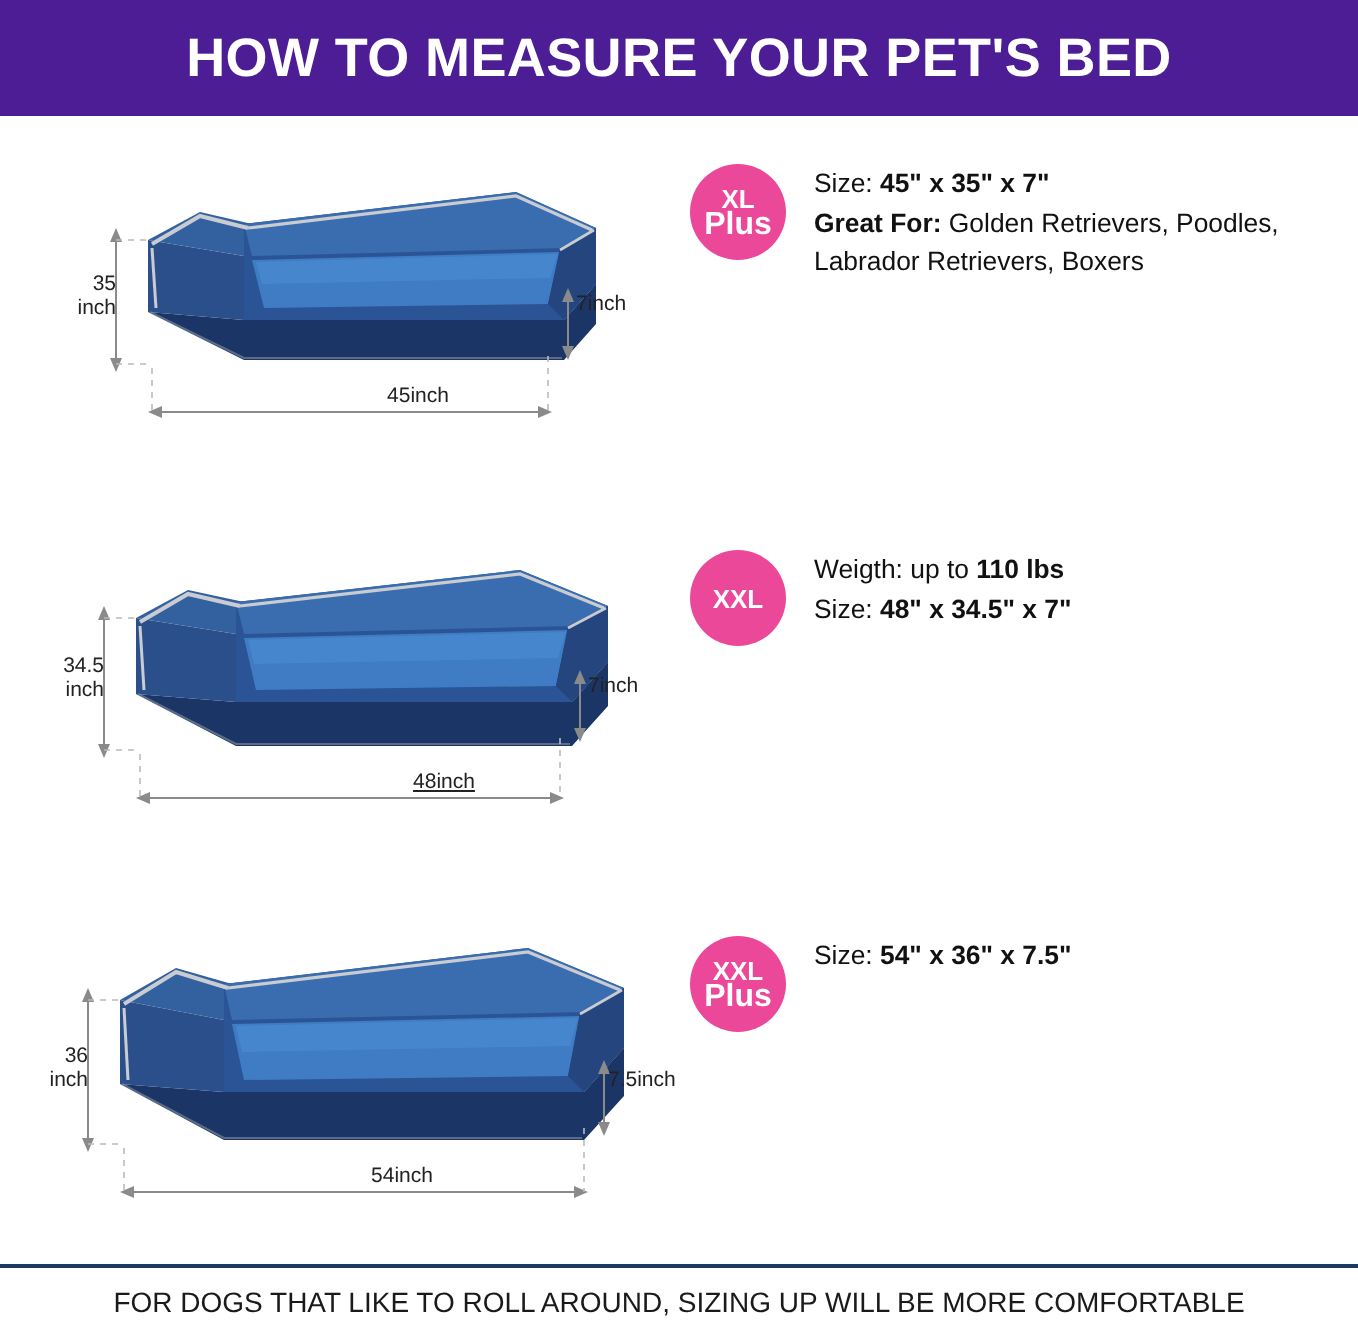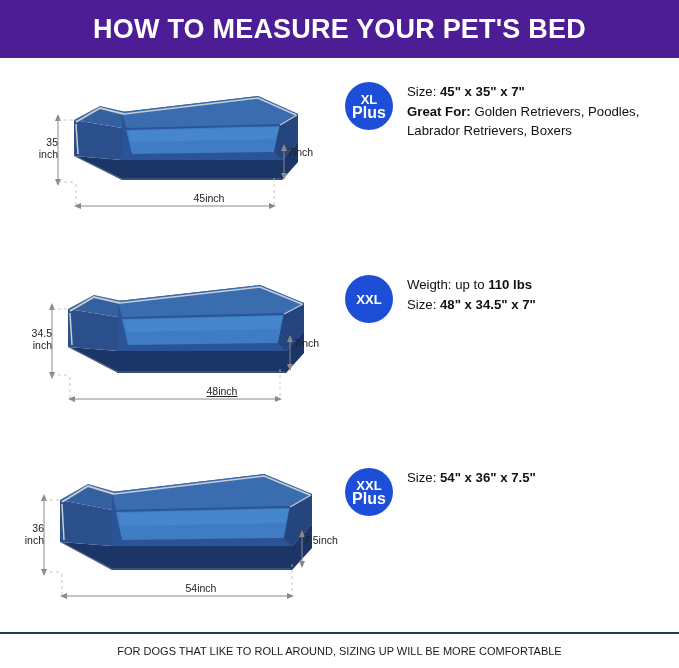--- a/index.html
+++ b/index.html
@@ -89,21 +89,21 @@
   .spec {
     flex: 1;
     display: flex;
     align-items: flex-start;
     padding-top: 24px;
   }
   .badge {
     width: 48px;
     height: 48px;
     border-radius: 50%;
-    background: #1d4ed8;
+    background: #ec4899;
     color: #ffffff;
     display: flex;
     flex-direction: column;
     align-items: center;
     justify-content: center;
     font-size: 13px;
     font-weight: bold;
     line-height: 13px;
     flex: 0 0 48px;
     margin-right: 14px;
@@ -125,21 +125,21 @@
     right: 0;
     bottom: 0;
     height: 34px;
     border-top: 2px solid #1c3a63;
     display: flex;
     align-items: center;
     justify-content: center;
     background: #ffffff;
   }
   .footer-text {
-    font-size: 11px;
+    font-size: 14px;
     color: #1a1a1a;
     text-align: center;
     white-space: nowrap;
   }
 </style>
 </head>
 <body>
 
 <div class="header">
   <div class="header-title">HOW TO MEASURE YOUR PET'S BED</div>

